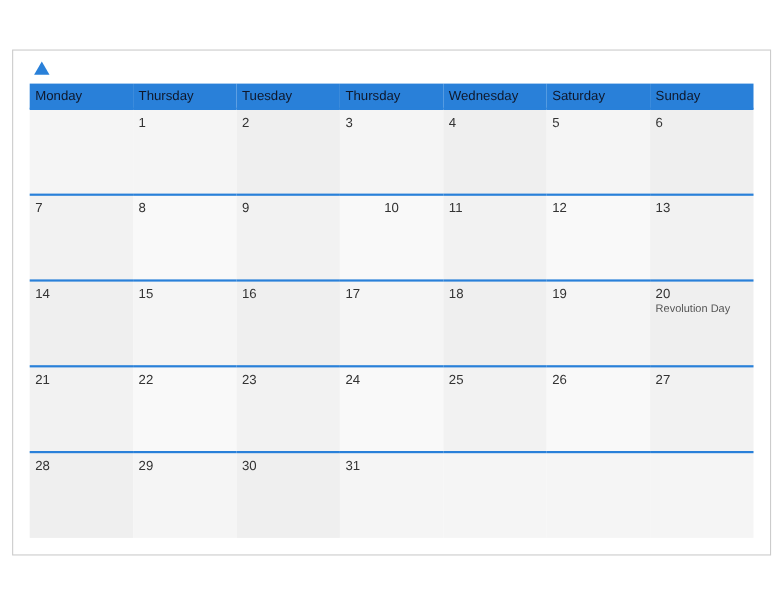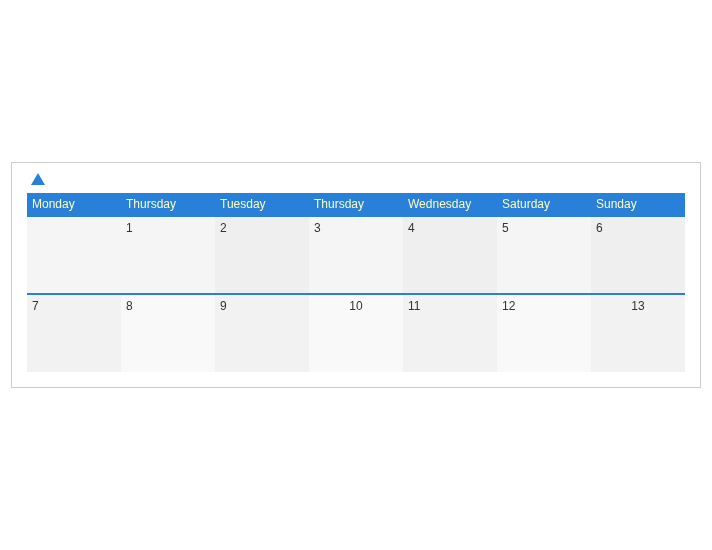--- a/index.html
+++ b/index.html
@@ -70,21 +70,21 @@
       color: #333;
       text-align: right;
       min-width: 80px;
     }
     .calendar-grid {
       width: 100%;
       border-collapse: collapse;
     }
     .calendar-grid th {
       background: #2980d9;
-      color: #fef9c3;
+      color: #0f172a;
       font-size: 12px;
       font-weight: normal;
       padding: 4px 5px;
       text-align: left;
       border: none;
     }
     .calendar-grid td {
       width: calc(100% / 7);
       height: 78px;
       vertical-align: top;
@@ -180,19 +180,83 @@
           </td>
           <td style="background: rgb(249, 249, 249); text-align: center;">
             <span class="day-number">10</span>
           </td>
           <td style="background: rgb(242, 242, 242);">
             <span class="day-number">11</span>
           </td>
           <td style="background: rgb(249, 249, 249); margin-left: 28px;">
             <span class="day-number">12</span>
           </td>
-          <td style="background: rgb(242, 242, 242); text-align: center;">
+          <td style="background: rgb(242, 242, 242);">
             <span class="day-number">13</span>
           </td>
+        </tr>
+        <tr>
+          <td style="background: rgb(239, 239, 239);">
+            <span class="day-number">14</span>
+          </td>
+          <td style="background: rgb(245, 245, 245);">
+            <span class="day-number">15</span>
+          </td>
+          <td style="background: rgb(239, 239, 239);">
+            <span class="day-number">16</span>
+          </td>
+          <td style="background: rgb(245, 245, 245);">
+            <span class="day-number">17</span>
+          </td>
+          <td style="background: rgb(239, 239, 239);">
+            <span class="day-number">18</span>
+          </td>
+          <td style="background: rgb(245, 245, 245);">
+            <span class="day-number">19</span>
+          </td>
+          <td style="background: rgb(239, 239, 239);">
+            <span class="day-number">20</span>
+            <span class="holiday-text">Revolution Day</span>
+          </td>
+        </tr>
+        <tr>
+          <td style="background: rgb(242, 242, 242);">
+            <span class="day-number">21</span>
+          </td>
+          <td style="background: rgb(249, 249, 249);">
+            <span class="day-number">22</span>
+          </td>
+          <td style="background: rgb(242, 242, 242);">
+            <span class="day-number">23</span>
+          </td>
+          <td style="background: rgb(249, 249, 249);">
+            <span class="day-number">24</span>
+          </td>
+          <td style="background: rgb(242, 242, 242);">
+            <span class="day-number">25</span>
+          </td>
+          <td style="background: rgb(249, 249, 249);">
+            <span class="day-number">26</span>
+          </td>
+          <td style="background: rgb(242, 242, 242);">
+            <span class="day-number">27</span>
+          </td>
+        </tr>
+        <tr>
+          <td style="background: rgb(239, 239, 239);">
+            <span class="day-number">28</span>
+          </td>
+          <td style="background: rgb(245, 245, 245);">
+            <span class="day-number">29</span>
+          </td>
+          <td style="background: rgb(239, 239, 239);">
+            <span class="day-number">30</span>
+          </td>
+          <td style="background: rgb(245, 245, 245);">
+            <span class="day-number">31</span>
+          </td>
+          <td class="empty-cell" style="background: rgb(245, 245, 245);"></td>
+          <td class="empty-cell" style="background: rgb(245, 245, 245);"></td>
+          <td class="empty-cell" style="background: rgb(245, 245, 245);"></td>
         </tr>
       </tbody>
   </table>
 </div>
 
 </body></html>

